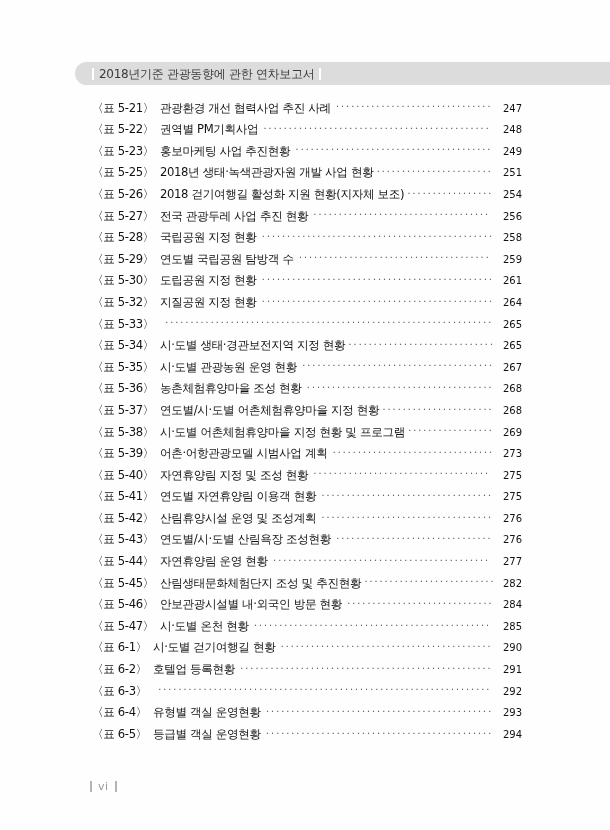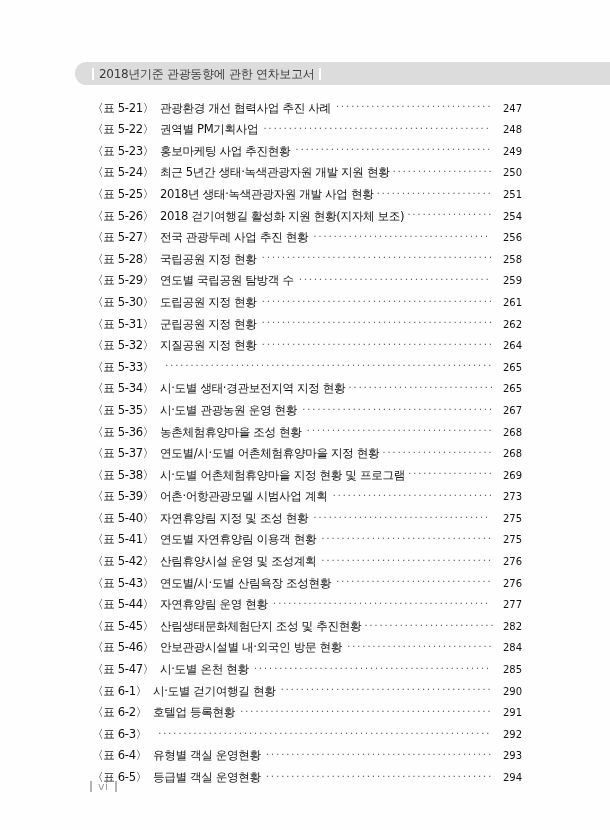--- a/index.html
+++ b/index.html
@@ -158,26 +158,20 @@
         <span class="toc-leader"></span>
         <span class="toc-page">248</span>
       </div>
       <div class="toc-row">
         <span class="toc-label">〈표 5-23〉</span>
         <span class="toc-title">홍보마케팅 사업 추진현황</span>
         <span class="toc-leader"></span>
         <span class="toc-page">249</span>
       </div>
       <div class="toc-row wide">
-        <span class="toc-label">〈표 5-24〉</span>
-        <span class="toc-title">최근 5년간 생태·녹색관광자원 개발 지원 현황</span>
-        <span class="toc-leader"></span>
-        <span class="toc-page">250</span>
-      </div>
-      <div class="toc-row wide">
         <span class="toc-label">〈표 5-25〉</span>
         <span class="toc-title">2018년 생태·녹색관광자원 개발 사업 현황</span>
         <span class="toc-leader"></span>
         <span class="toc-page">251</span>
       </div>
       <div class="toc-row wide">
         <span class="toc-label">〈표 5-26〉</span>
         <span class="toc-title">2018 걷기여행길 활성화 지원 현황(지자체 보조)</span>
         <span class="toc-leader"></span>
         <span class="toc-page">254</span>
@@ -198,26 +192,20 @@
         <span class="toc-label">〈표 5-29〉</span>
         <span class="toc-title">연도별 국립공원 탐방객 수</span>
         <span class="toc-leader"></span>
         <span class="toc-page">259</span>
       </div>
       <div class="toc-row">
         <span class="toc-label">〈표 5-30〉</span>
         <span class="toc-title">도립공원 지정 현황</span>
         <span class="toc-leader"></span>
         <span class="toc-page">261</span>
-      </div>
-      <div class="toc-row">
-        <span class="toc-label">〈표 5-31〉</span>
-        <span class="toc-title">군립공원 지정 현황</span>
-        <span class="toc-leader"></span>
-        <span class="toc-page">262</span>
       </div>
       <div class="toc-row">
         <span class="toc-label">〈표 5-32〉</span>
         <span class="toc-title">지질공원 지정 현황</span>
         <span class="toc-leader"></span>
         <span class="toc-page">264</span>
       </div>
       <div class="toc-row">
         <span class="toc-label">〈표 5-33〉</span>
         <span class="toc-leader"></span>

